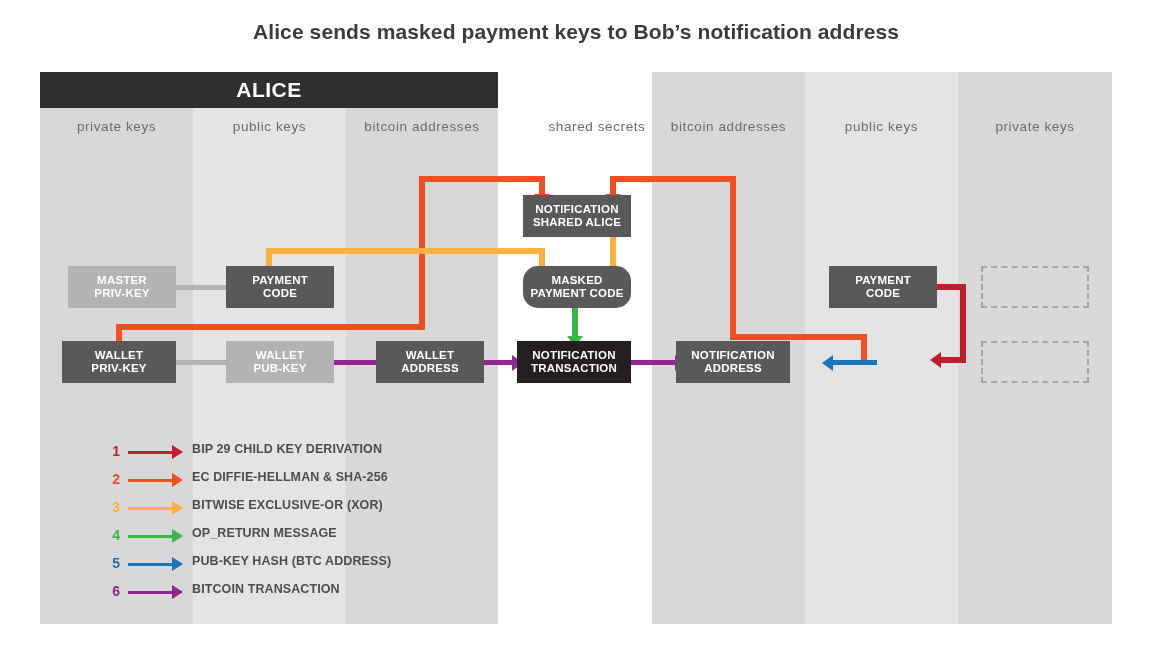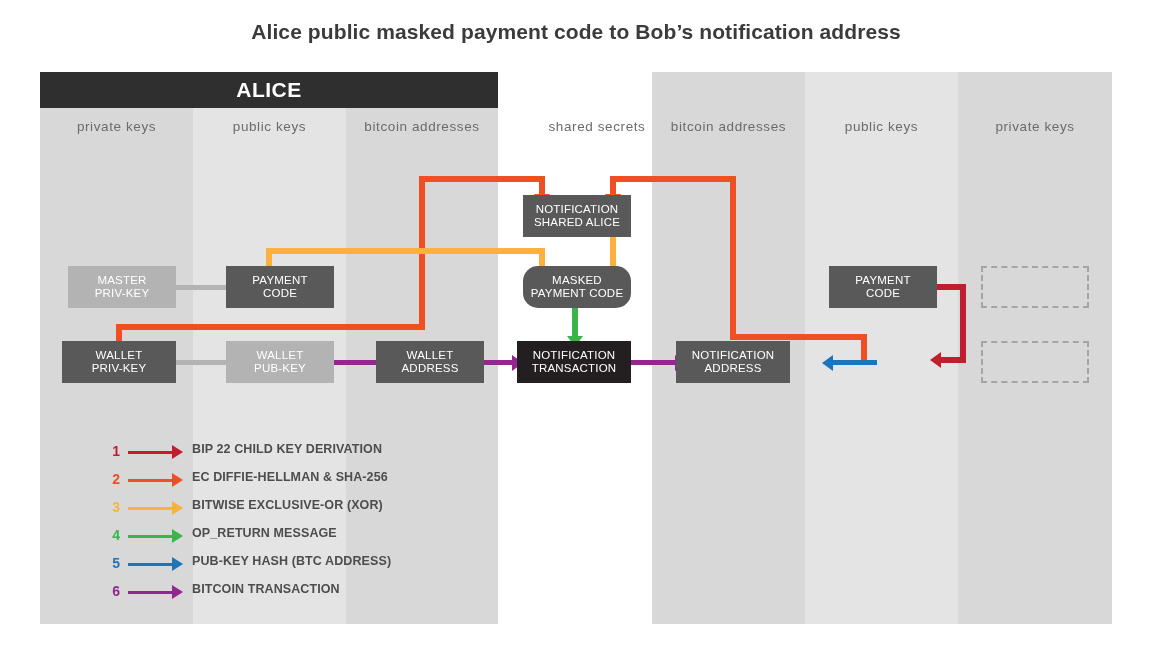--- a/index.html
+++ b/index.html
@@ -20,21 +20,21 @@
        color:#ffffff;font-size:21px;font-weight:bold;letter-spacing:.5px;}
   .hdr.alice{background:#2f2f2f;}
   .hdr.bob{background:#808080;}
 
   .colhdr{position:absolute;top:44px;height:22px;line-height:22px;
           text-align:center;font-size:13.5px;color:#6b6b6b;letter-spacing:.6px;}
 
   
   .node{position:absolute;box-sizing:border-box;display:flex;flex-direction:column;
         align-items:center;justify-content:center;text-align:center;
-        color:#ffffff;font-size:11.5px;font-weight:normal;line-height:13px;
+        color:#ffffff;font-size:11.5px;font-weight:bold;line-height:13px;
         letter-spacing:.2px;}
   .node.dark{background:#595959;}
   .node.black{background:#231f20;}
   .node.light{background:#b3b3b3;}
   .node.ghost{background:transparent;border:2px dashed #a5a5a5;}
 
   
   .seg{position:absolute;}
   .ah{position:absolute;width:0;height:0;}
 
@@ -45,21 +45,21 @@
           font-size:14px;font-weight:bold;}
   .lg-line{position:absolute;left:22px;top:11px;width:44px;height:3px;}
   .lg-head{position:absolute;left:66px;top:5px;width:0;height:0;
            border-top:7px solid transparent;border-bottom:7px solid transparent;}
   .lg-txt{position:absolute;left:86px;top:2px;font-size:12.5px;font-weight:bold;
           color:#4d4d4d;letter-spacing:.1px;white-space:nowrap;}
 </style>
 </head>
 <body>
 
-<div id="page-title">Alice public masked payment code to Bob’s notification address</div>
+<div id="page-title">Alice sends masked payment keys to Bob’s notification address</div>
 
 <div id="diagram">
 
   <div class="col" style="left:0px;width:153px;background:#d8d8d8;"></div>
   <div class="col" style="left:153px;width:153px;background:#e4e4e4;"></div>
   <div class="col" style="left:306px;width:152px;background:#d8d8d8;"></div>
   <div class="col" style="left:458px;width:154px;background:#ffffff;"></div>
   <div class="col" style="left:612px;width:153px;background:#d8d8d8;"></div>
   <div class="col" style="left:765px;width:153px;background:#e4e4e4;"></div>
   <div class="col" style="left:918px;width:154px;background:#d8d8d8;"></div>
@@ -170,21 +170,21 @@
 
   <div class="node ghost" style="left:941px;top:194px;width:108px;height:42px;"></div>
   <div class="node ghost" style="left:941px;top:269px;width:108px;height:42px;"></div>
 
   <div id="legend">
 
     <div class="lg-row">
       <span class="lg-num" style="color:#bf1e2e;">1</span>
       <span class="lg-line" style="background:#bf1e2e;"></span>
       <span class="lg-head" style="border-left:11px solid #bf1e2e;"></span>
-      <span class="lg-txt">BIP 22 CHILD KEY DERIVATION</span>
+      <span class="lg-txt">BIP 29 CHILD KEY DERIVATION</span>
     </div>
 
     <div class="lg-row">
       <span class="lg-num" style="color:#f04e23;">2</span>
       <span class="lg-line" style="background:#f04e23;"></span>
       <span class="lg-head" style="border-left:11px solid #f04e23;"></span>
       <span class="lg-txt">EC DIFFIE-HELLMAN &amp; SHA-256</span>
     </div>
 
     <div class="lg-row">

